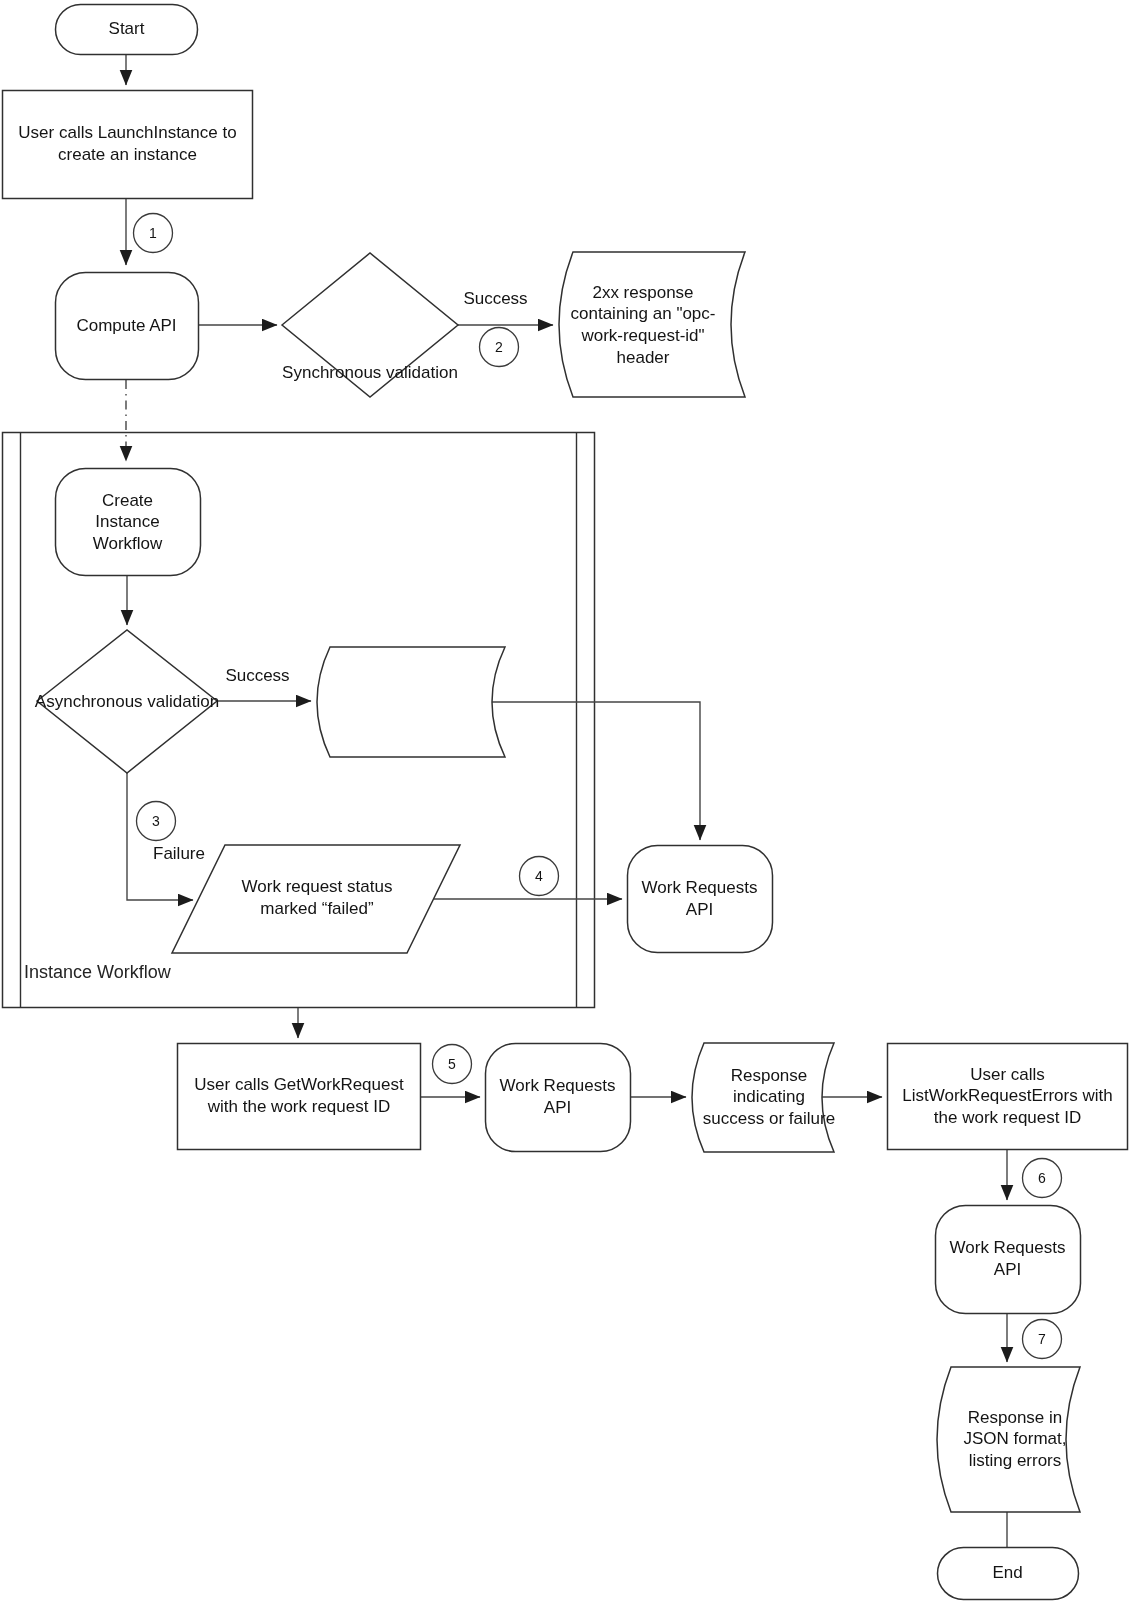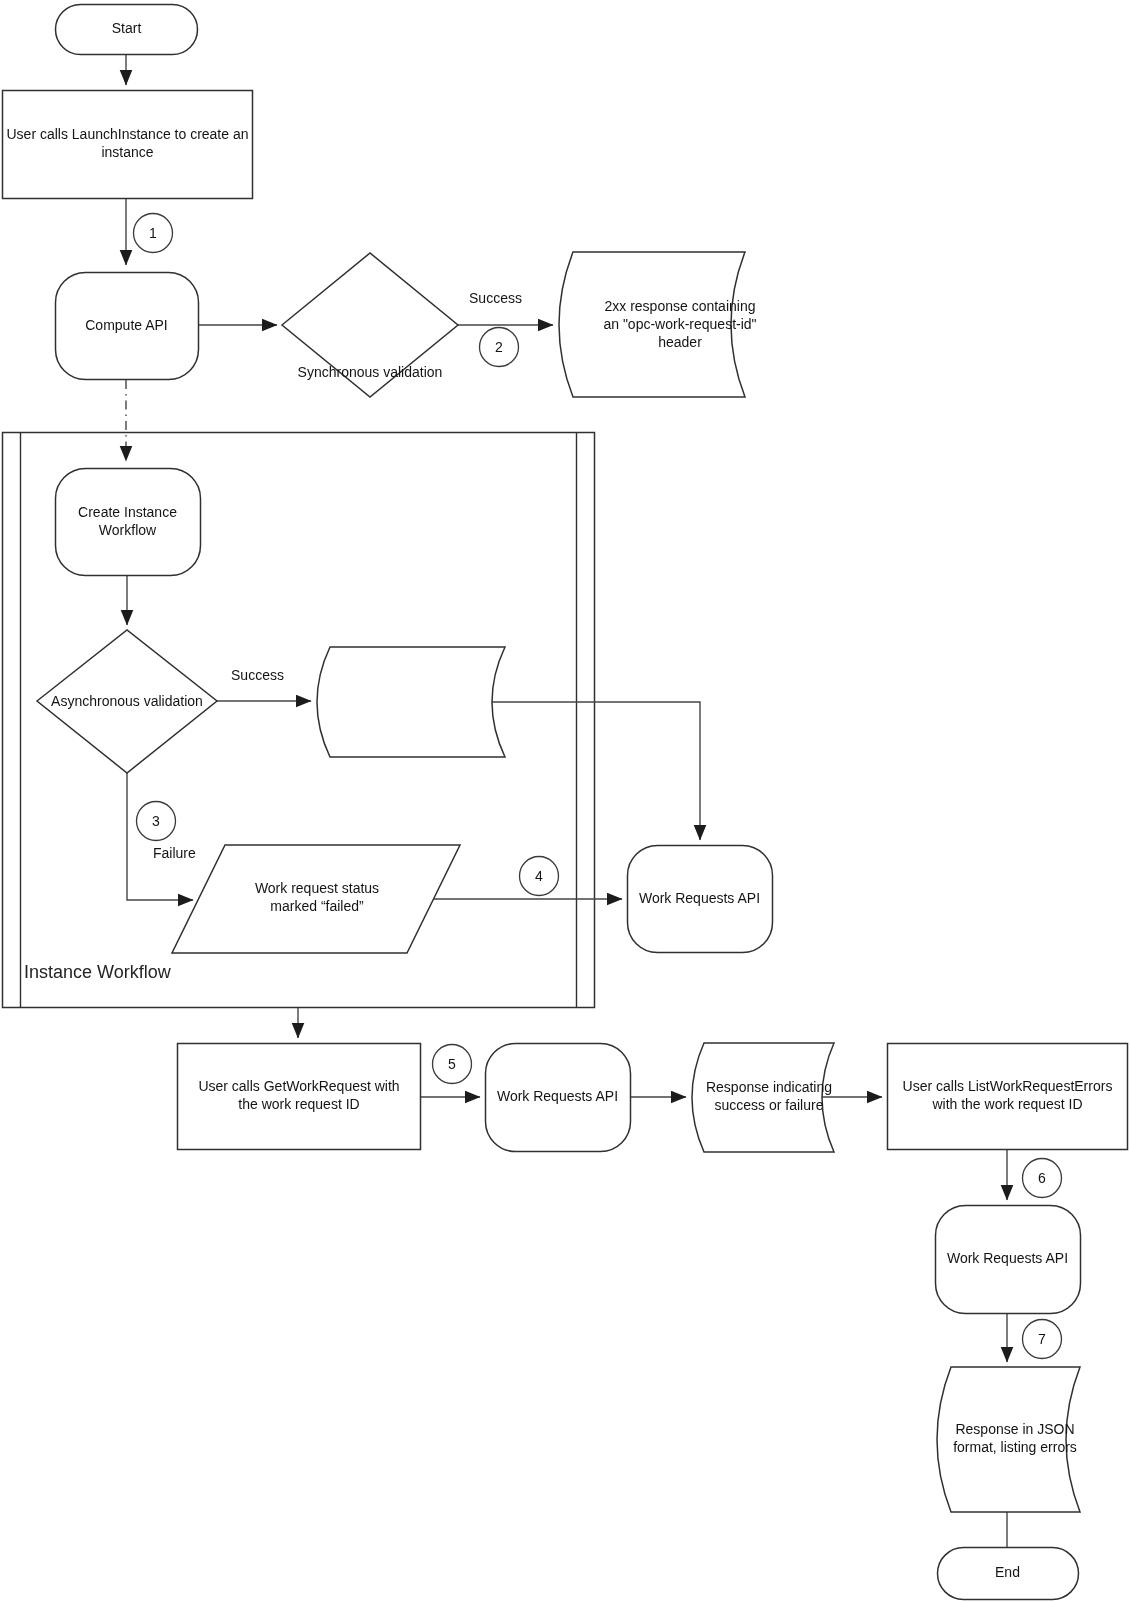--- a/index.html
+++ b/index.html
@@ -8,21 +8,21 @@
     width:1130px;height:1602px;
     background:#ffffff;
     font-family:"Liberation Sans", sans-serif;
     overflow:hidden;
   }
   .stage svg{position:absolute;left:0;top:0;}
   .lbl{
     position:absolute;
     display:flex;align-items:center;justify-content:center;
     text-align:center;
-    font-size:14px;line-height:1.27;
+    font-size:17px;line-height:1.27;
     color:#141414;
     white-space:normal;
   }
   .lbl.left{justify-content:flex-start;text-align:left;}
   .lbl.num{font-size:14px;line-height:1;}
   .lbl.small{font-size:18px;color:#242424;}
   .shape{fill:#ffffff;stroke:#303030;stroke-width:1.5;}
   .edge{fill:none;stroke:#454545;stroke-width:1.4;}
   .edge.dashdot{stroke-dasharray:9 5 1.5 5;}
   .band{stroke:#303030;stroke-width:1.4;}
@@ -94,21 +94,21 @@
   <div class="lbl" style="left:55px;top:4px;width:143px;height:50px;">Start</div>
 
   <div class="lbl" style="left:4px;top:92px;width:247px;height:104px;">User calls LaunchInstance to create an instance</div>
 
   <div class="lbl" style="left:55px;top:272px;width:143px;height:107px;">Compute API</div>
 
   <div class="lbl" style="left:280px;top:297px;width:180px;height:56px;margin-top:48px;">Synchronous validation</div>
 
   <div class="lbl" style="left:448px;top:287px;width:95px;height:24px;">Success</div>
 
-  <div class="lbl" style="left:595px;top:256px;width:170px;height:138px;">2xx response containing an "opc-work-request-id" header</div>
+  <div class="lbl" style="left:558px;top:256px;width:170px;height:138px;">2xx response containing an "opc-work-request-id" header</div>
 
   <div class="lbl" style="left:77px;top:470px;width:101px;height:104px;">Create Instance Workflow</div>
 
   <div class="lbl" style="left:32px;top:674px;width:190px;height:56px;">Asynchronous validation</div>
 
   <div class="lbl" style="left:210px;top:664px;width:95px;height:24px;">Success</div>
 
 
   <div class="lbl left" style="left:129px;top:842px;width:85px;height:24px;margin-left:24px;">Failure</div>
 

